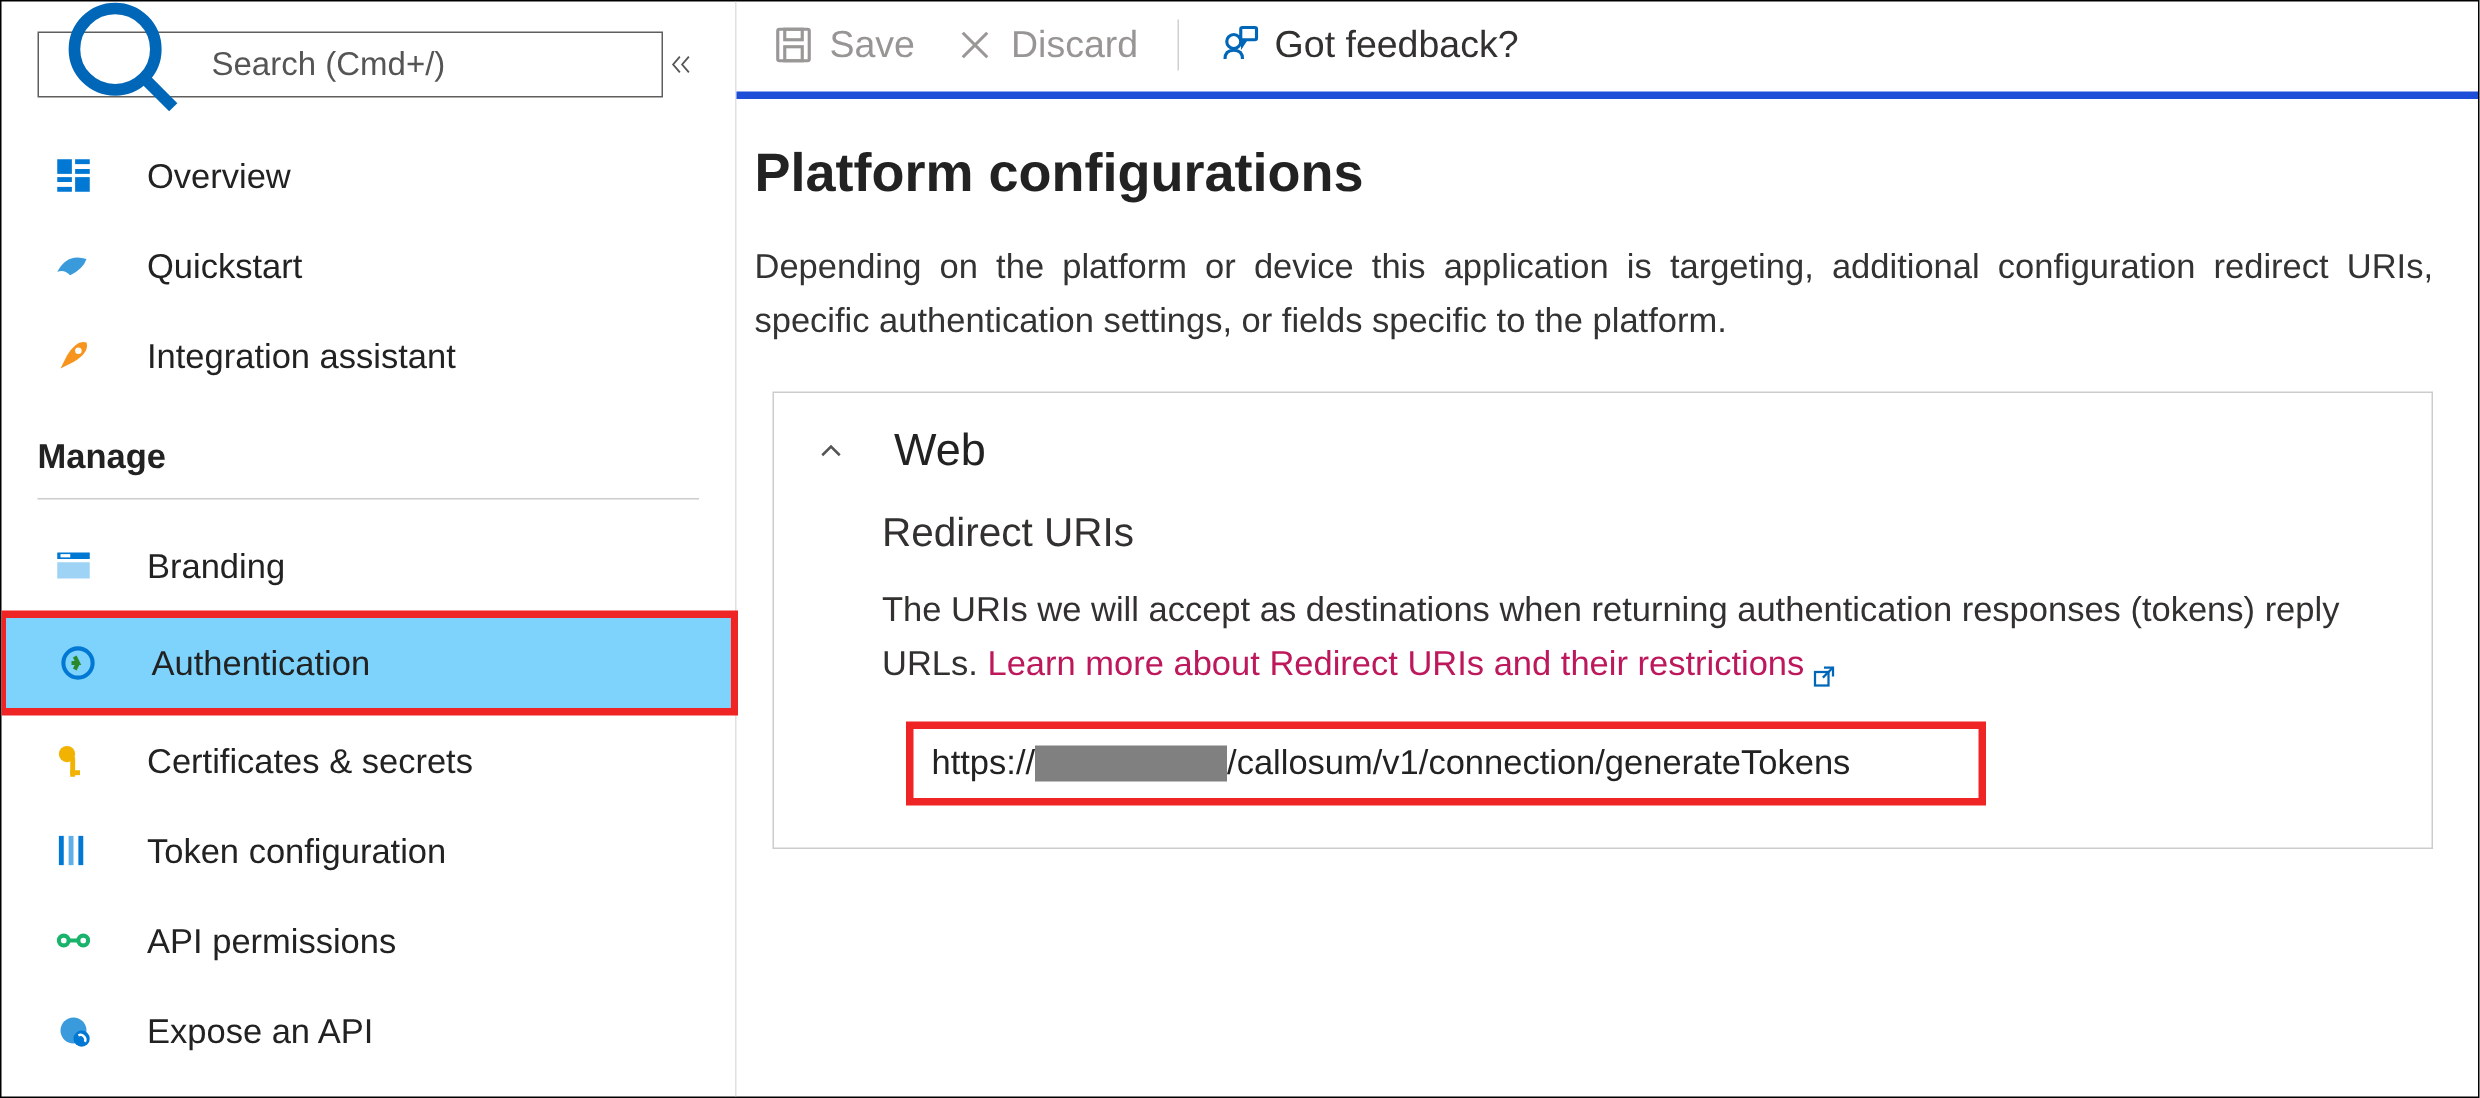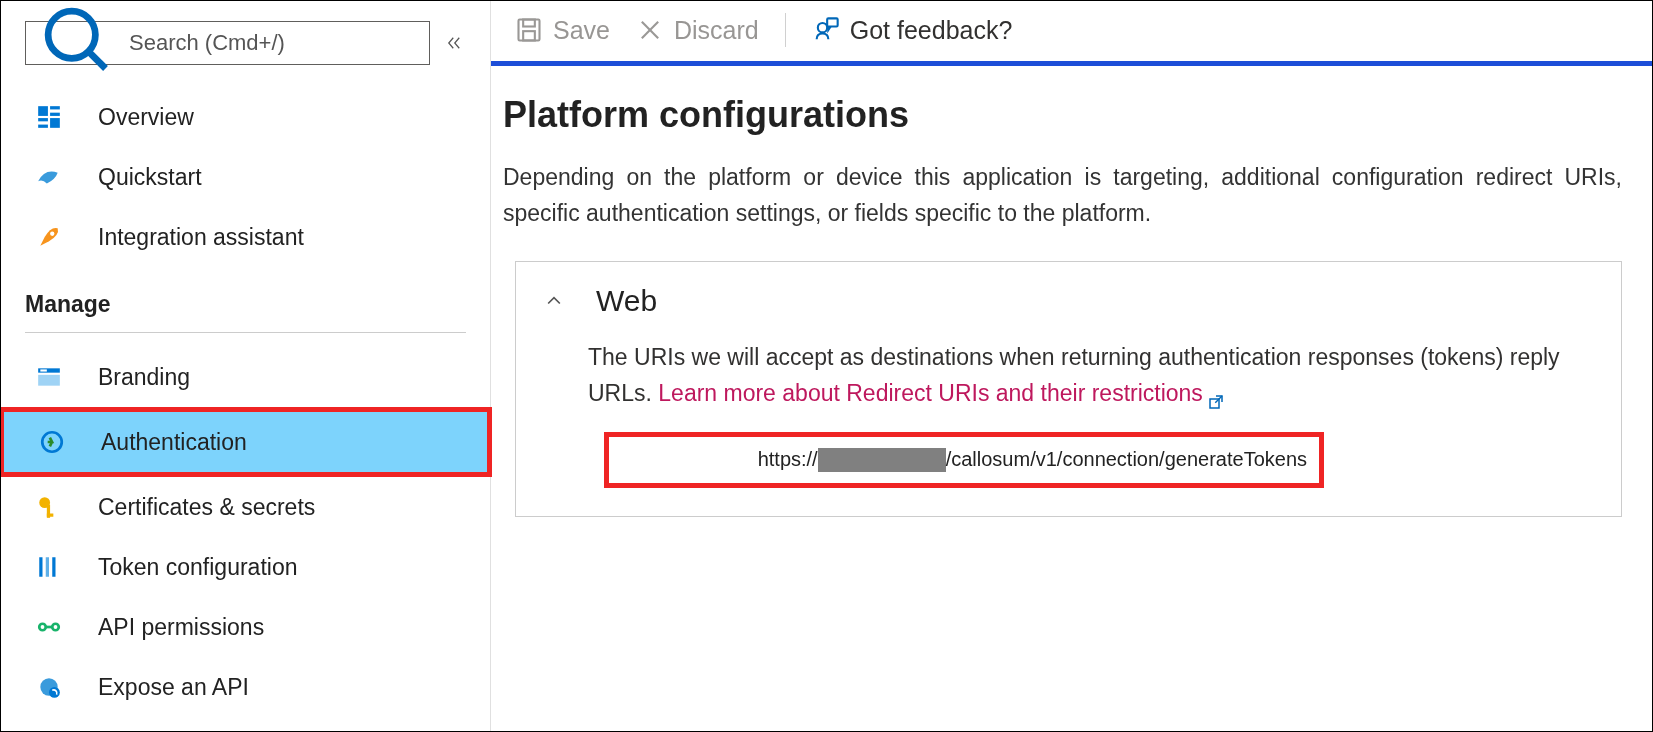--- a/index.html
+++ b/index.html
@@ -1,18 +1,18 @@
 <!DOCTYPE html>
 <html><head>
   <meta charset="utf-8">
   <style>
     * { margin: 0; padding: 0; box-sizing: border-box; font-family: 'Segoe UI', Arial, sans-serif; }
     body { width: 1653px; height: 732px; display: flex; background: #fff; border: 1px solid #000; }
     .sidebar { width: 490px; border-right: 1px solid #e0e0e0; display: flex; flex-direction: column; padding-top: 20px;}
-    .search-row { display: flex; align-items: center; padding: 0 24px 22px 24px; gap: 12px; }
+    .search-row { display: flex; align-items: center; padding: 0 24px 22px 24px; }
     .search-box { flex: 1; display: flex; align-items: center; border: 1px solid #605e5c; height: 44px; padding: 0 12px; gap: 10px; }
     .search-box input { border: none; outline: none; font-size: 22px; flex: 1; color: #333; font-family: inherit; }
     .search-box input::placeholder { color: #555; }
     .collapse-icon { width: 24px; height: 24px; display:flex; align-items:center; justify-content:center;}
     .nav-item { display: flex; align-items: center; height: 60px; padding: 0 35px; gap: 36px; cursor: pointer; font-size: 23px; color: #222; }
     .nav-item.active { background: #7dd3fc; }
     .nav-item .icon-slot { width: 26px; height: 26px; display: flex; align-items: center; justify-content: center; }
     .highlight-red { border: 5px solid #ef2424; margin: 0 -2px;}
     .section-title { font-size: 23px; font-weight: 600; color: #222; padding: 24px 24px 12px 24px; }
     .section-divider { border: none; border-top: 1px solid #ccc; margin: 2px 24px 14px 24px; }
@@ -28,21 +28,21 @@
     .add-platform { display: flex; align-items: center; gap: 18px; font-size: 25px; color: #222; padding: 4px 0 36px 24px; cursor:pointer;}
     .plus-svg { width: 26px; height: 26px;}
     .platform-card { border: 1px solid #ccc; padding: 22px 28px 28px 28px; margin-left: 12px;}
     .card-header { display: flex; align-items: center; gap: 32px; font-size: 30px; font-weight: 400; color: #222; margin-bottom: 22px;}
     .chevron { width: 20px; height: 20px; display:flex; align-items:center;}
     .subtitle { font-size: 27px; font-weight: 400; color: #323130; margin-left: 44px; margin-bottom: 18px;}
     .uri-desc { font-size: 23px; color: #323130; margin-left: 44px; line-height: 1.55; margin-bottom: 20px;}
     .link { color: #be185d; cursor:pointer;text-align:right; }
     .ext-icon { width:18px; height:18px; display:inline-block; vertical-align:middle; margin-left:4px;}
     .uri-input-wrap { display:flex; margin-left: 60px;}
-    .uri-input { border: 5px solid #ef2424; height: 56px; width: 720px; display: flex; align-items: center; padding: 0 12px; font-size: 20px; gap: 0; color: #222; justify-content: flex-end;}
+    .uri-input { border: 5px solid #ef2424; height: 56px; width: 720px; display: flex; align-items: center; padding: 0 12px; font-size: 23px; gap: 0; color: #222;}
     .uri-input .redacted { background: #808080; display: inline-block; width: 128px; height: 24px;}
     .svg-icon { width: 100%; height: 100%;}
     .toolbar-item .t-icon { width: 28px; height: 28px; display:flex; align-items:center;}
   </style>
 </head>
 <body>
 
 <div class="sidebar">
   <div class="search-row">
     <div class="search-box">
@@ -206,20 +206,21 @@
 
     <div class="platform-card">
       <div class="card-header">
         <span class="chevron">
           <svg class="svg-icon" viewBox="0 0 24 24" fill="none" stroke="#555" stroke-width="2">
               <polyline points="5,15 12,8 19,15"></polyline>
             </svg>
         </span>
         <span>Web</span>
       </div>
+      <div class="subtitle">Redirect URIs</div>
       <div class="uri-desc">
         <span>The URIs we will accept as destinations when returning authentication responses (tokens) reply URLs. </span>
         <span class="link">
           <span>Learn more about Redirect URIs and their restrictions</span><span class="ext-icon"><svg class="svg-icon" viewBox="0 0 24 24" fill="none" stroke="#0067b8" stroke-width="2">
                 <rect x="4" y="8" width="12" height="12"></rect>
                 <polyline points="12,4 20,4 20,12"></polyline>
                 <line x1="20" y1="4" x2="11" y2="13"></line>
               </svg></span>
         </span>
       </div>

